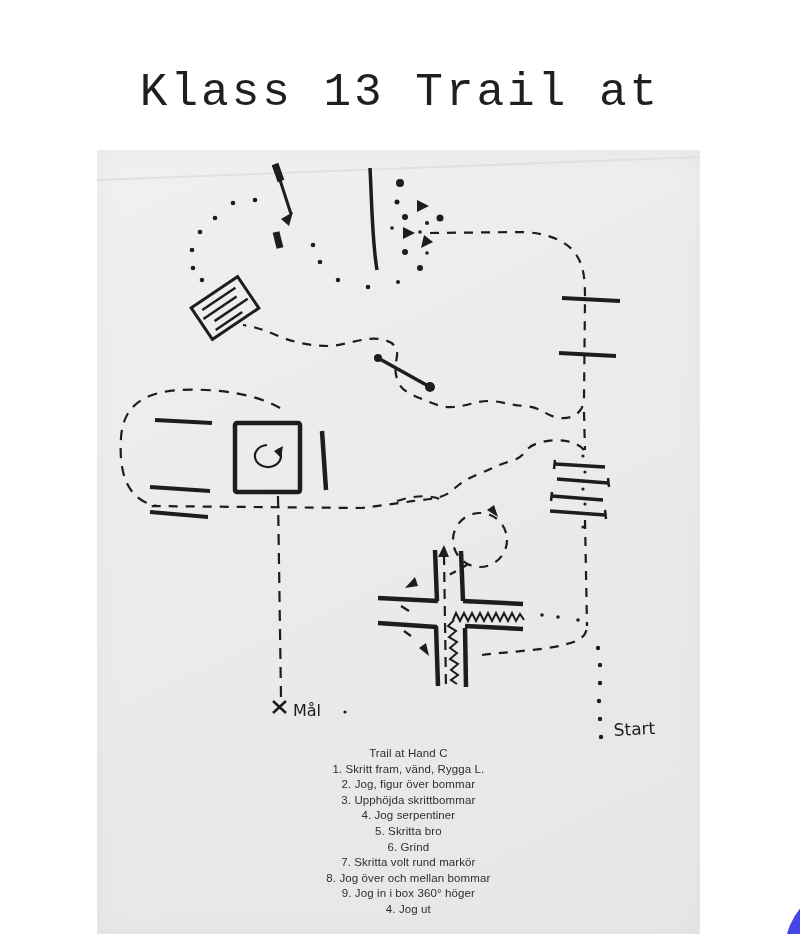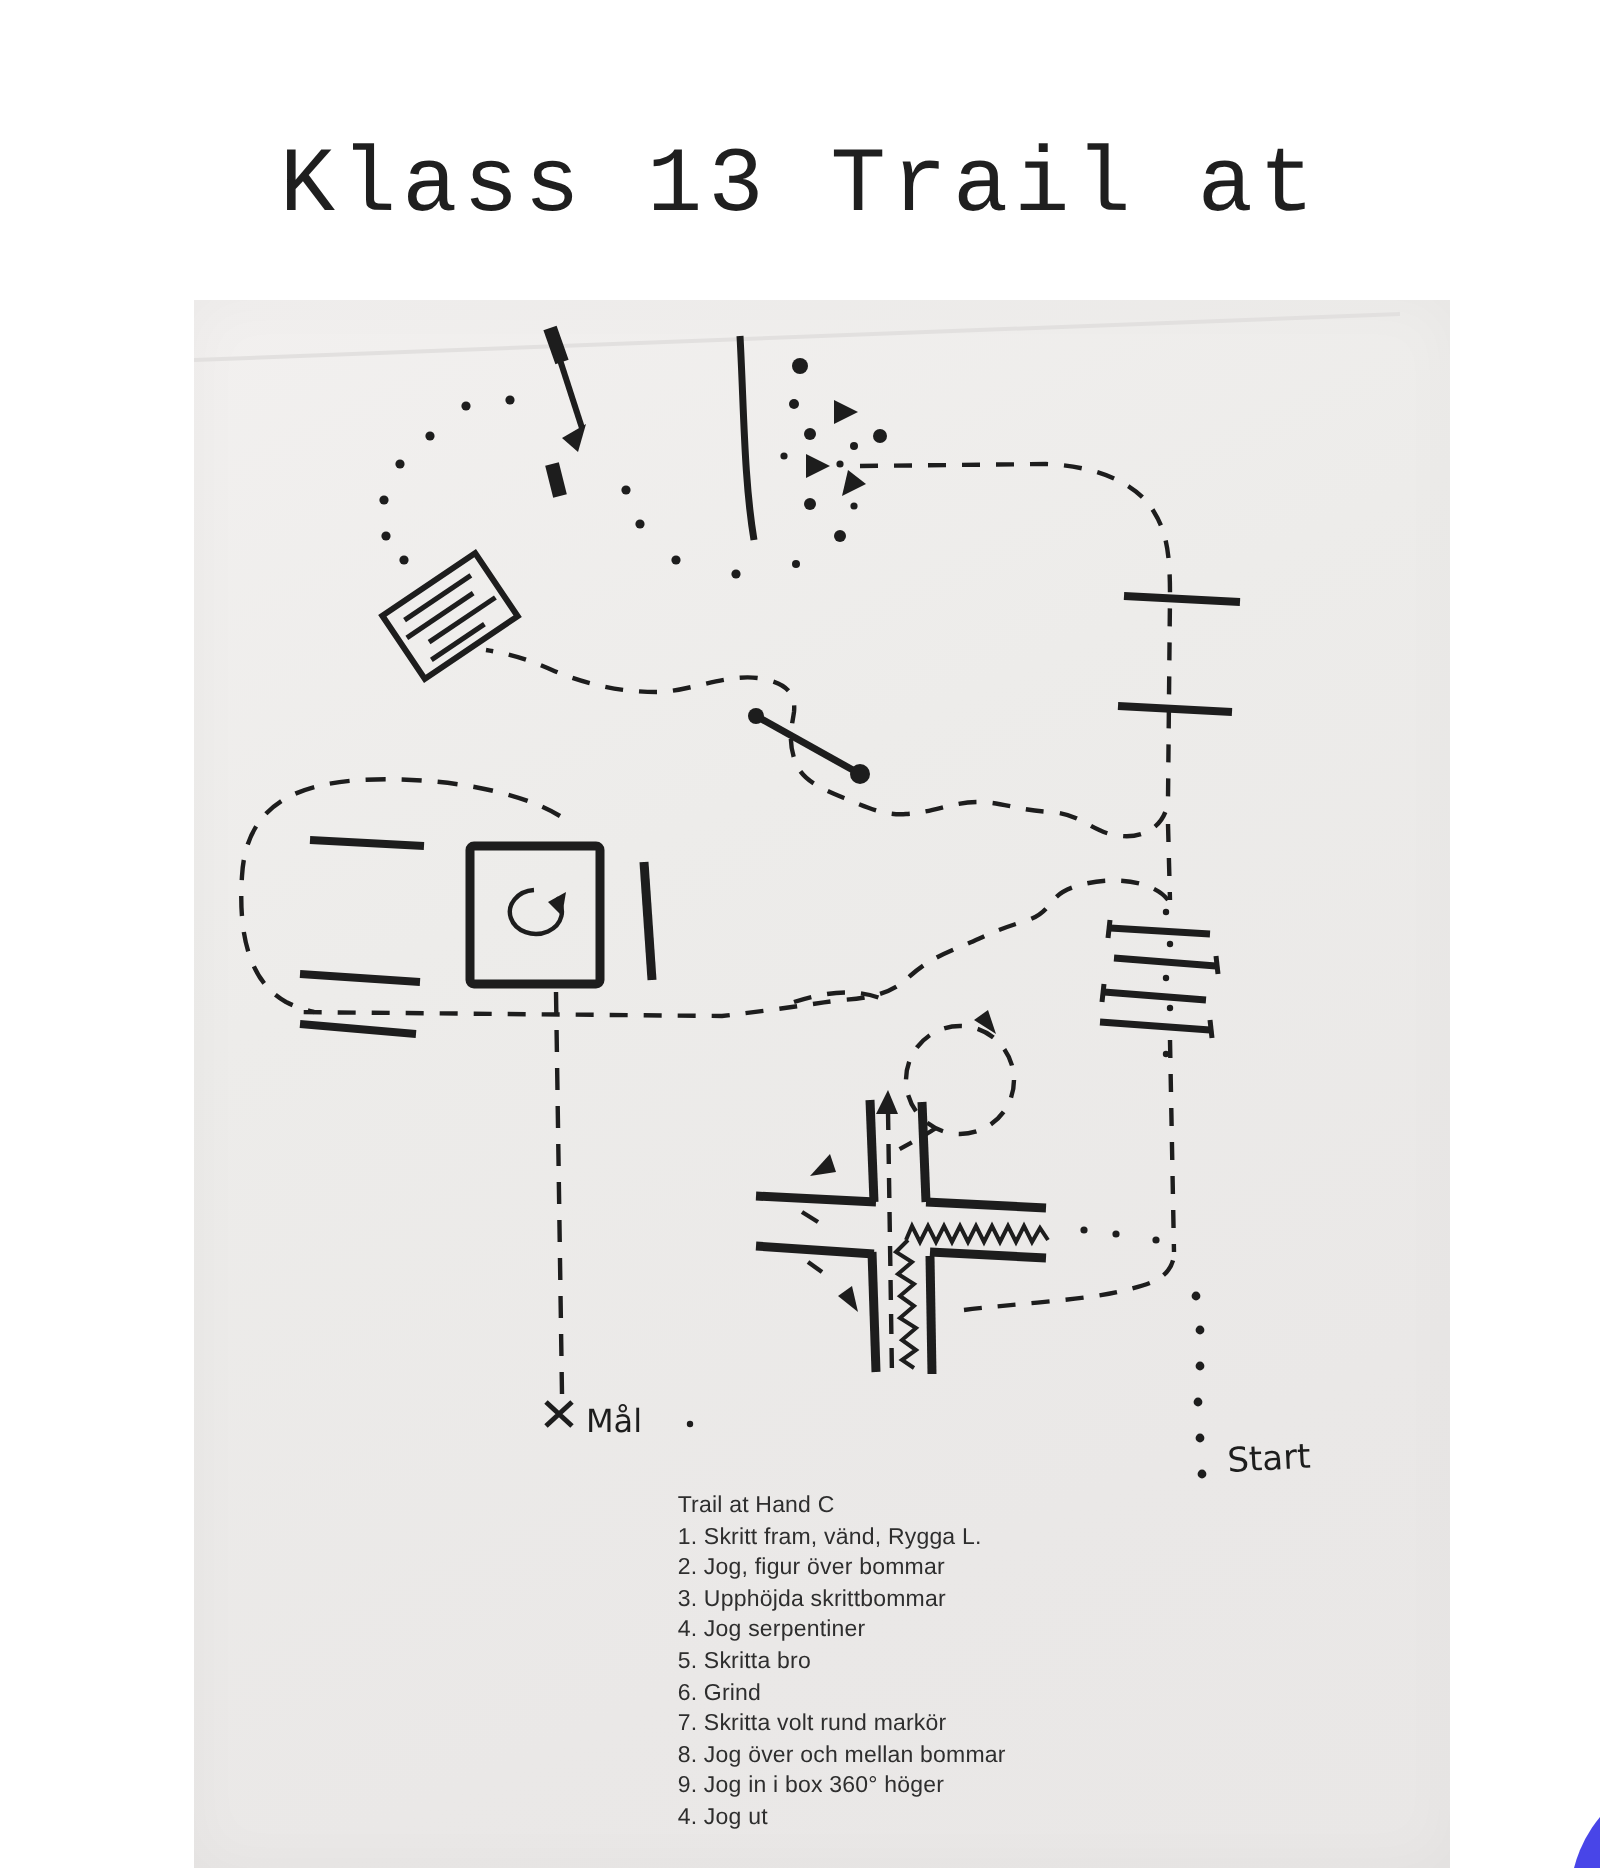--- a/index.html
+++ b/index.html
@@ -6,26 +6,26 @@
   #page{position:absolute;inset:0;width:800px;height:934px;background:#ffffff;font-family:"Liberation Sans",sans-serif;}
 
   
   .title{position:absolute;top:16px;left:0;width:800px;text-align:center;color:#1f1f1f;
          font-family:"Liberation Mono","DejaVu Sans Mono",monospace;font-size:46px;line-height:64px;
          letter-spacing:3px;font-weight:400;white-space:pre;margin-top:45px;}
 
   
   .photo{position:absolute;left:97px;top:150px;width:603px;height:784px;
          background:linear-gradient(155deg,#f2f0ef 0%,#edecea 35%,#eae8e7 75%,#e9e7e6 100%);
-         box-shadow:inset 0 0 30px rgba(0,0,0,0.03);padding-left:25px;}
+         box-shadow:inset 0 0 30px rgba(0,0,0,0.03);}
   .photo svg{position:absolute;left:0;top:0;}
 
   
   .captions{position:absolute;left:50%;top:596px;transform:translateX(-44%);
-            text-align:left;color:#2e2e2e;font-size:11.5px;line-height:15.6px;
+            text-align:center;color:#2e2e2e;font-size:11.5px;line-height:15.6px;
             letter-spacing:0.1px;white-space:nowrap;}
 
   
   .fab{position:absolute;left:785px;top:885px;width:130px;height:130px;border-radius:50%;
        background:#4845e8;}
 
   .ink{stroke:#1d1d1d;}
   text.hand{fill:#1d1d1d;font-family:"DejaVu Sans",sans-serif;}
 </style>
 </head>

